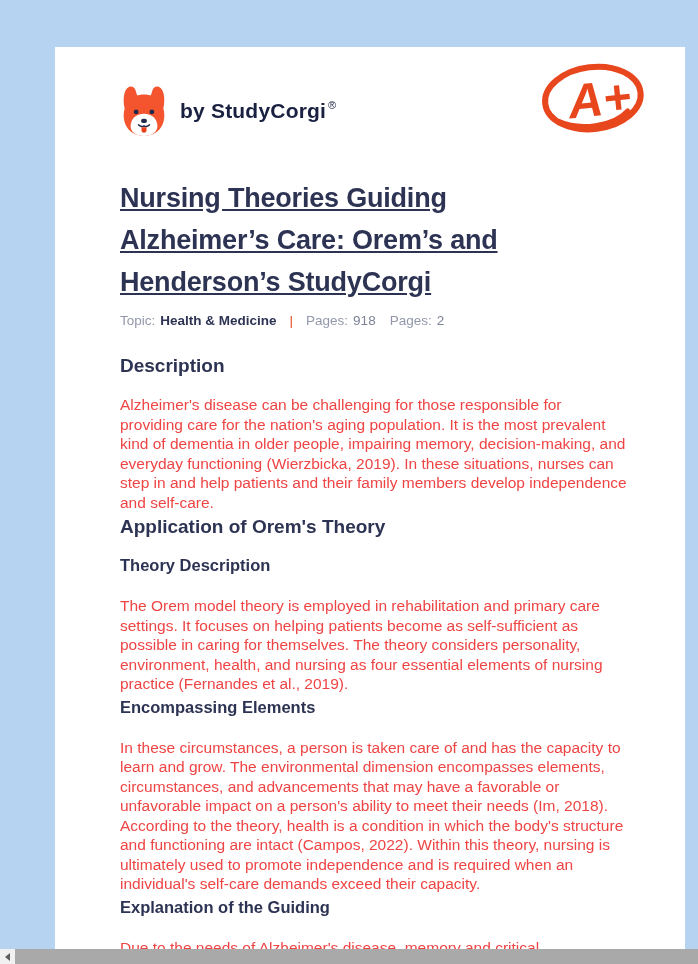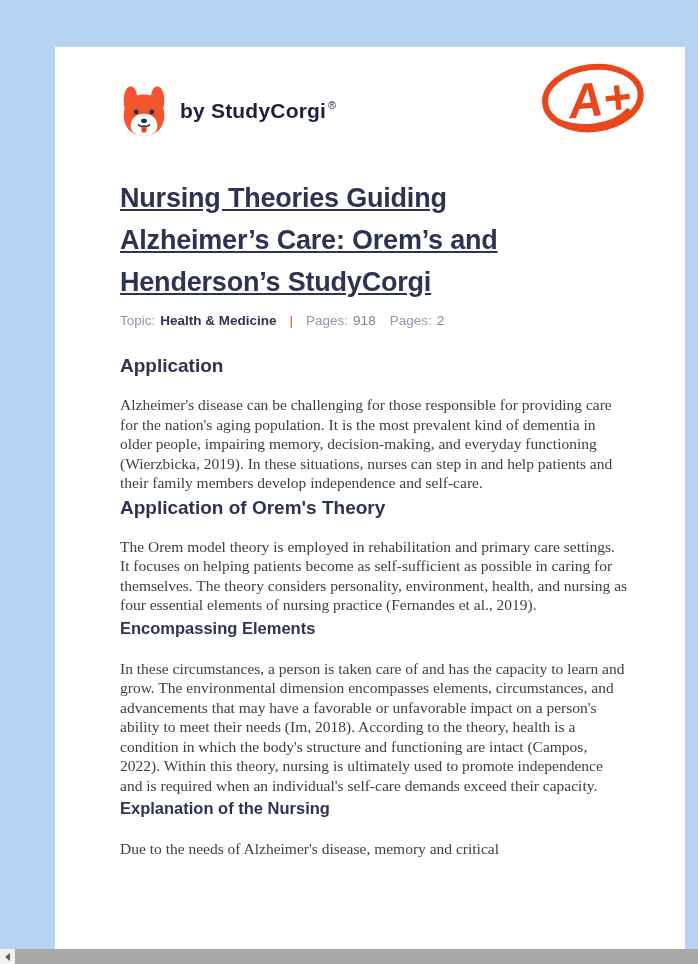--- a/index.html
+++ b/index.html
@@ -72,23 +72,22 @@
   }
   h3.sec {
     font-size: 16.5px;
     color: #2d3353;
     font-weight: 700;
     margin: 0 0 21px 0;
   }
   p.body-par {
     font-size: 15.5px;
     line-height: 19.5px;
-    color: #404040;
+    color: #ef4444;
     margin: 0 0 4px 0;
-    font-family: Liberation Serif, serif;
   }
   
   .hscrollbar {
     position: fixed;
     left: 0; bottom: 0;
     width: 698px; height: 15px;
     background: #f1f1f1;
     z-index: 20;
   }
   .scroll-left-btn {
@@ -156,31 +155,32 @@
     <div class="meta">
       <span class="lbl">Topic:</span>
       <span class="topic-val">Health &amp; Medicine</span>
       <span class="sep">|</span>
       <span class="lbl">Pages:</span>
       <span class="val">918</span>
       <span class="lbl">Pages:</span>
       <span class="val">2</span>
     </div>
 
-    <h2 class="sec">Application</h2>
+    <h2 class="sec">Description</h2>
     <p class="body-par">Alzheimer's disease can be challenging for those responsible for providing care for the nation's aging population. It is the most prevalent kind of dementia in older people, impairing memory, decision-making, and everyday functioning (Wierzbicka, 2019). In these situations, nurses can step in and help patients and their family members develop independence and self-care.</p>
 
     <h2 class="sec">Application of Orem's Theory</h2>
 
+    <h3 class="sec">Theory Description</h3>
     <p class="body-par">The Orem model theory is employed in rehabilitation and primary care settings. It focuses on helping patients become as self-sufficient as possible in caring for themselves. The theory considers personality, environment, health, and nursing as four essential elements of nursing practice (Fernandes et al., 2019).</p>
 
     <h3 class="sec">Encompassing Elements</h3>
     <p class="body-par">In these circumstances, a person is taken care of and has the capacity to learn and grow. The environmental dimension encompasses elements, circumstances, and advancements that may have a favorable or unfavorable impact on a person's ability to meet their needs (Im, 2018). According to the theory, health is a condition in which the body's structure and functioning are intact (Campos, 2022). Within this theory, nursing is ultimately used to promote independence and is required when an individual's self-care demands exceed their capacity.</p>
 
-    <h3 class="sec">Explanation of the Nursing</h3>
+    <h3 class="sec">Explanation of the Guiding</h3>
     <p class="body-par">Due to the needs of Alzheimer's disease, memory and critical</p>
 
   </div>
 </div>
 
 <div class="hscrollbar">
   <div class="scroll-left-btn">
     <span class="arrow-left-glyph"></span>
   </div>
   <div class="scroll-thumb"></div>

